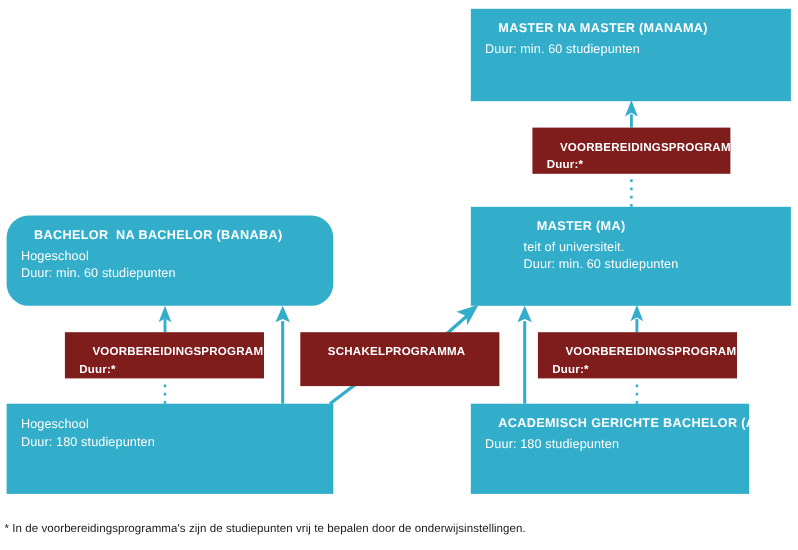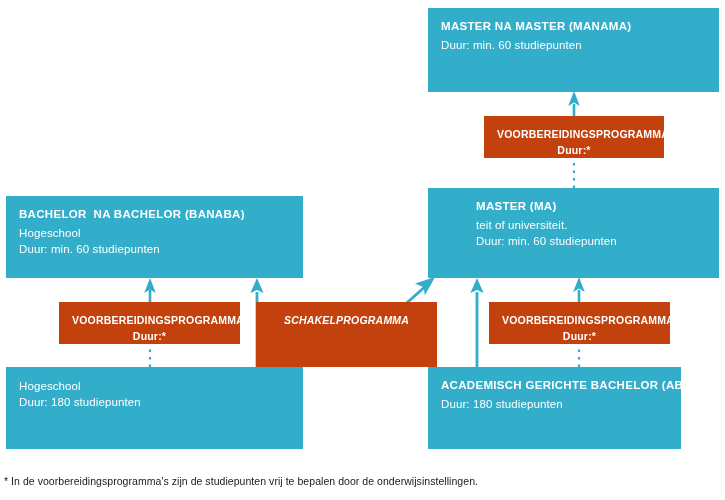--- a/index.html
+++ b/index.html
@@ -30,30 +30,30 @@
   .node {
     position: absolute;
     box-sizing: border-box;
     color: #ffffff;
     padding: 11px 13px 10px 13px;
   }
   .node.teal {
     background: #32ADCA;
   }
   .node.gray {
-    background: #c2410c;
-    text-align: center;
+    background: #7f1d1d;
   }
   .node-title {
     font-size: 11.5px;
     font-weight: bold;
     letter-spacing: 0.3px;
     line-height: 15px;
     margin-bottom: 3px;
     white-space: pre;
+    margin-left: 12px;
   }
   .node.gray .node-title {
     font-size: 10.5px;
     letter-spacing: 0.2px;
     margin-bottom: 1px;
   }
   .node-line {
     font-size: 11.5px;
     line-height: 16px;
     font-weight: normal;
@@ -72,23 +72,23 @@
     width: 700px;
     font-size: 10.5px;
     line-height: 14px;
     color: #1a1a1a;
     letter-spacing: 0.05px;
   }
   
   #node-manama  { left: 428px; top: 8px;   width: 291px; height: 84px; }
   #node-prep-manama { left: 484px; top: 116px; width: 180px; height: 42px; }
   #node-master  { left: 428px; top: 188px; width: 291px; height: 90px; padding-left: 48px; }
-  #node-banaba  { left: 6px;   top: 196px; width: 297px; height: 82px; }
+  #node-banaba  { left: 6px;   top: 196px; width: 297px; height: 82px; border-radius: 20px; }
   #node-prep-banaba { left: 59px; top: 302px; width: 181px; height: 42px; }
-  #node-schakel { left: 256px; top: 302px; width: 181px; height: 65px; font-style: italic; }
+  #node-schakel { left: 273px; top: 302px; width: 181px; height: 49px; }
   #node-prep-aba { left: 489px; top: 302px; width: 181px; height: 42px; }
   #node-pba     { left: 6px;   top: 367px; width: 297px; height: 82px; }
   #node-aba     { left: 428px; top: 367px; width: 253px; height: 82px; }
 </style>
 </head>
 <body>
 
 <div id="canvas">
 
   <svg class="connectors" viewBox="0 0 725 500" xmlns="http://www.w3.org/2000/svg">

